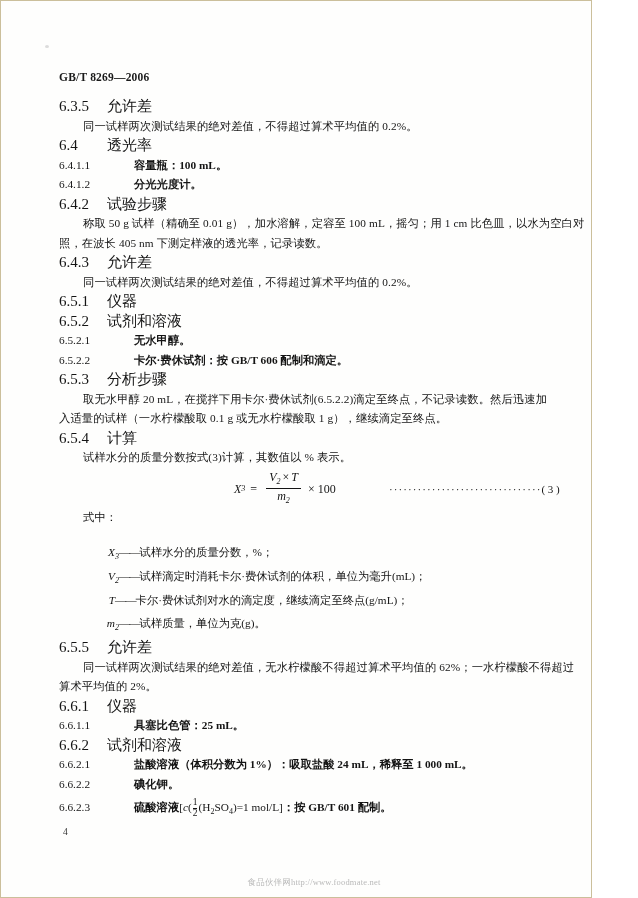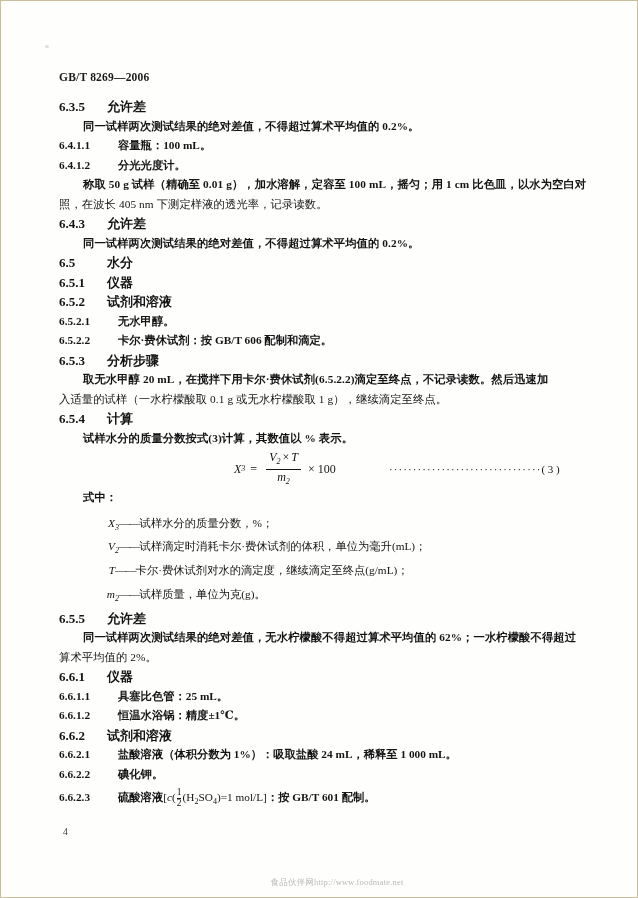--- a/index.html
+++ b/index.html
@@ -5,21 +5,21 @@
   html, body {
     margin: 0;
     padding: 0;
     background: #ffffff;
   }
   body {
     font-family: "Liberation Serif", "DejaVu Serif", serif;
   }
   .page {
     position: relative;
-    width: 638px;
+    width: 592px;
     height: 898px;
     background: #fefefd;
     box-sizing: border-box;
     border: 1px solid #cbbf9b;
     overflow: hidden;
   }
   
   .speck {
     position: absolute;
     left: 44px;
@@ -46,53 +46,52 @@
     width: 522px;
     color: #141414;
   }
   .ln {
     font-size: 11.3px;
     line-height: 19.5px;
     white-space: nowrap;
     letter-spacing: 0.1px;
   }
   .clause {
-    font-weight: bold;
-    font-size: 13px;
+    font-weight: normal;
+    font-size: 15px;
     line-height: 19.5px;
   }
   .clause .num {
     display: inline-block;
     min-width: 44px;
   }
   .clause .ttl {
     margin-left: 4px;
   }
   .para {
     text-indent: 24px;
-    font-weight: bold;
   }
   .cont {
     text-indent: 0;
   }
   .item {
     font-size: 11.3px;
     line-height: 19.5px;
     white-space: nowrap;
   }
   .item .num {
-    font-weight: bold;
+    font-weight: normal;
     display: inline-block;
     min-width: 58px;
   }
   .item .num.wide {
     min-width: 58px;
   }
   .item .bodytext {
-    margin-left: 1px;
+    margin-left: 17px;
   }
   .bold {
     font-weight: bold;
   }
   
   .formula-row {
     position: relative;
     height: 38px;
     line-height: 38px;
     margin-top: 2px;
@@ -141,21 +140,21 @@
     font-size: 11px;
     font-style: normal;
     white-space: nowrap;
     letter-spacing: 0;
   }
   .dots {
     letter-spacing: 1.1px;
     font-size: 11px;
   }
   .deflist {
-    margin-top: 6px;
+    margin-top: 16px;
   }
   .defrow {
     font-size: 11.3px;
     line-height: 19.5px;
     white-space: nowrap;
     padding-left: 30px;
   }
   .defrow .sym {
     font-style: italic;
     display: inline-block;
@@ -211,41 +210,44 @@
 
   <div class="std-header">GB/T 8269—2006</div>
 
   <div class="content">
 
     <div class="clause">
       <span class="num">6.3.5</span><span class="ttl">允许差</span>
     </div>
     <div class="ln para">同一试样两次测试结果的绝对差值，不得超过算术平均值的 0.2%。</div>
 
+    <div class="clause">
+      <span class="num">6.4</span><span class="ttl">透光率</span>
+    </div>
 
 
     <div class="item">
       <span class="num wide">6.4.1.1</span><span class="bodytext bold">容量瓶：100 mL。</span>
     </div>
 
     <div class="item">
       <span class="num wide">6.4.1.2</span><span class="bodytext bold">分光光度计。</span>
     </div>
 
+    <div class="clause">
+      <span class="num">6.4.2</span><span class="ttl">试验步骤</span>
+    </div>
     <div class="ln para">称取 50 g 试样（精确至 0.01 g），加水溶解，定容至 100 mL，摇匀；用 1 cm 比色皿，以水为空白对</div>
     <div class="ln cont">照，在波长 405 nm 下测定样液的透光率，记录读数。</div>
 
     <div class="clause">
       <span class="num">6.4.3</span><span class="ttl">允许差</span>
     </div>
     <div class="ln para">同一试样两次测试结果的绝对差值，不得超过算术平均值的 0.2%。</div>
 
-    <div class="clause">
-      <span class="num">6.5</span><span class="ttl">水分</span>
-    </div>
 
     <div class="clause">
       <span class="num">6.5.1</span><span class="ttl">仪器</span>
     </div>
 
     <div class="clause">
       <span class="num">6.5.2</span><span class="ttl">试剂和溶液</span>
     </div>
 
     <div class="item">
@@ -310,23 +312,20 @@
 
 
     <div class="clause">
       <span class="num">6.6.1</span><span class="ttl">仪器</span>
     </div>
 
     <div class="item">
       <span class="num wide">6.6.1.1</span><span class="bodytext bold">具塞比色管：25 mL。</span>
     </div>
 
-    <div class="item">
-      <span class="num wide">6.6.1.2</span><span class="bodytext bold">恒温水浴锅：精度±1℃。</span>
-    </div>
 
     <div class="clause">
       <span class="num">6.6.2</span><span class="ttl">试剂和溶液</span>
     </div>
 
     <div class="item">
       <span class="num wide">6.6.2.1</span><span class="bodytext bold">盐酸溶液（体积分数为 1%）：吸取盐酸 24 mL，稀释至 1 000 mL。</span>
     </div>
 
     <div class="item">

